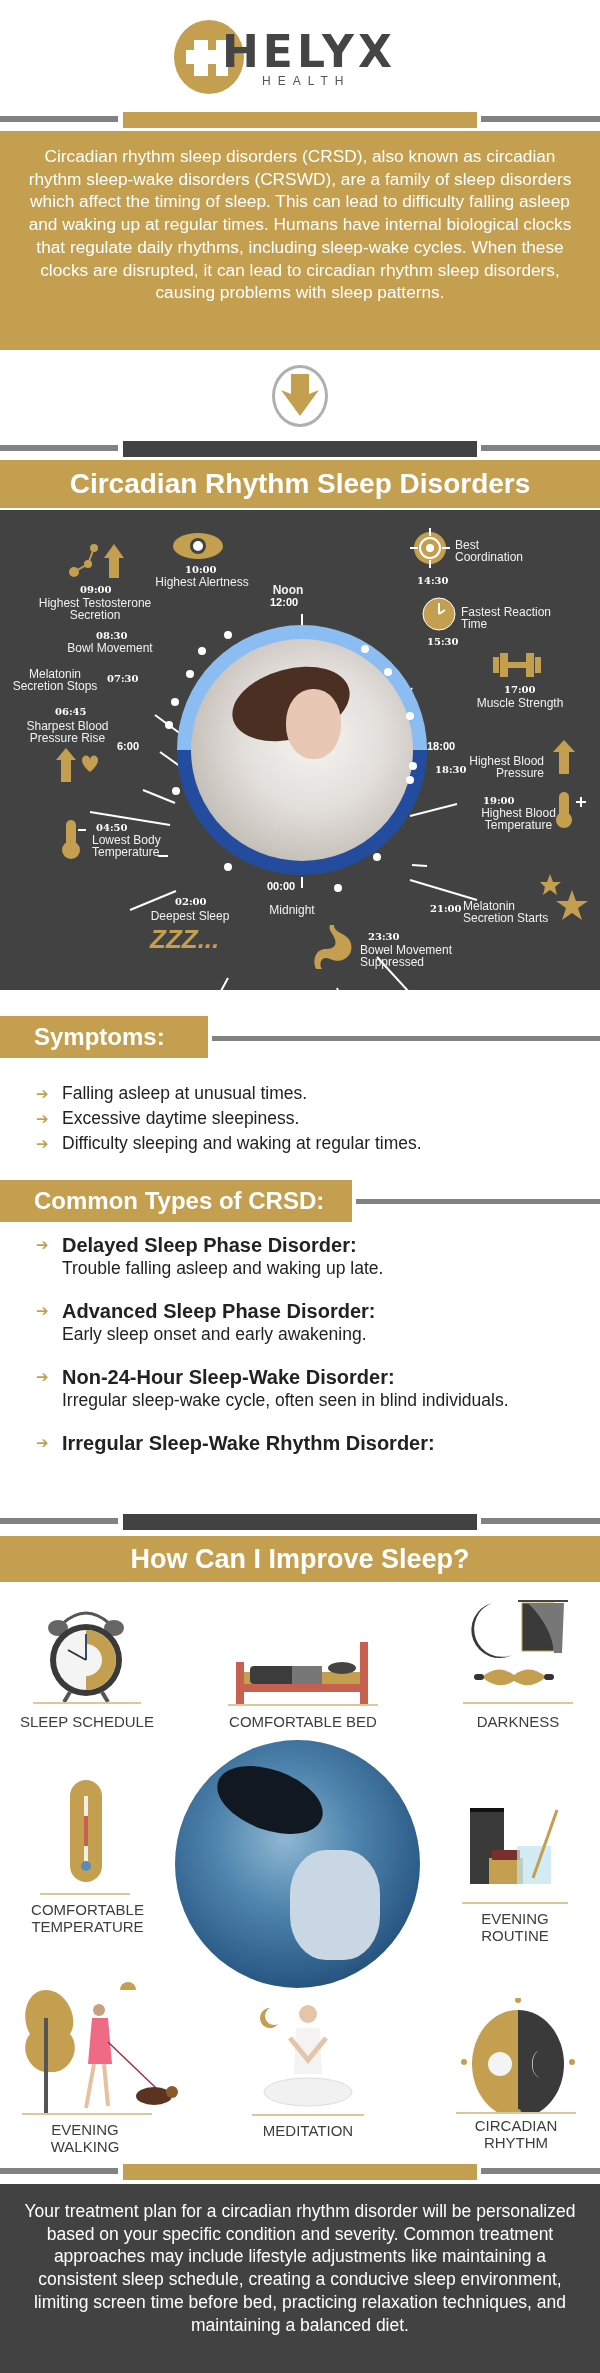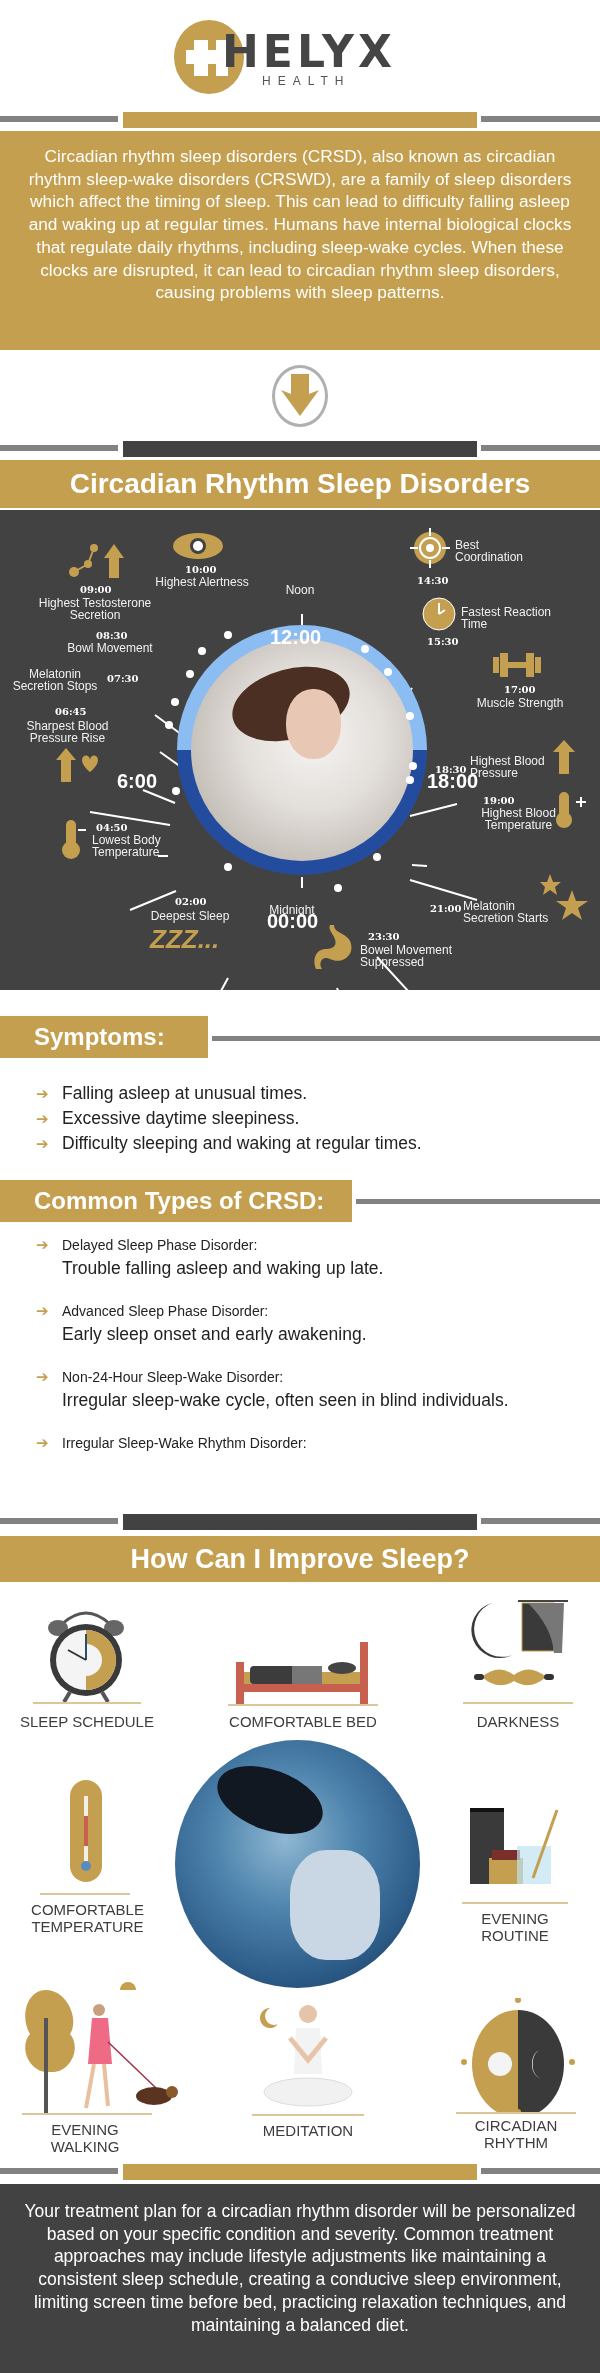--- a/index.html
+++ b/index.html
@@ -23,31 +23,31 @@
 
   .title-bar { left: 0; top: 460px; width: 600px; height: 48px; background: #c49f4f; color: #fff; font-size: 28px; font-weight: bold; text-align: center; line-height: 48px; }
 
   .clock-panel { left: 0; top: 510px; width: 600px; height: 480px; background: #424242; color: #fff; }
   .ring { left: 177px; top: 625px; width: 250px; height: 250px; border-radius: 50%; background: linear-gradient(to bottom, #8bbcf2 50%, #244c9e 50%); }
   .photo { left: 191px; top: 639px; width: 222px; height: 222px; border-radius: 50%; background: radial-gradient(circle at 55% 45%, #f5f3f1 0%, #e3dfdb 40%, #c8c2bc 70%, #a8a098 100%); overflow: hidden; }
   .hair { left: 40px; top: 30px; width: 120px; height: 70px; border-radius: 50%; background: #4a2f22; transform: rotate(-15deg); }
   .face { left: 95px; top: 50px; width: 55px; height: 70px; border-radius: 48%; background: #e8c8b4; }
   .lbl { font-size: 12px; line-height: 12px; color: #f0f0f0; text-align: center; }
   .tm { font-size: 10px; font-weight: bold; color: #fff; font-family: "DejaVu Serif", serif; }
-  .big-tm { font-size: 20px; font-weight: bold; color: #fff; margin-top: 30px; }
+  .big-tm { font-size: 11px; font-weight: bold; color: #fff; }
   .dot { width: 8px; height: 8px; border-radius: 50%; background: #fff; }
   .gold-ic { color: #c49f4f; }
 
   .sec-head { height: 42px; background: #c49f4f; color: #fff; font-weight: bold; font-size: 24px; line-height: 42px; padding-left: 34px; }
   .sec-line { height: 5px; background: #828282; }
 
   .bullet-list { left: 36px; color: #222; font-size: 17.5px; }
   .bullet-row { display: flex; align-items: flex-start; margin-bottom: 4px; }
   .arrow { color: #c49f4f; font-size: 15px; width: 26px; margin-top: 2px; }
-  .type-title { font-weight: normal; font-size: 14px; color: #222; line-height: 22px; }
+  .type-title { font-weight: bold; font-size: 20px; color: #222; line-height: 22px; }
   .type-desc { font-size: 17.5px; color: #222; line-height: 24px; }
 
   .improve-bar { left: 0; top: 1536px; width: 600px; height: 46px; background: #c49f4f; color: #fff; font-size: 27px; font-weight: bold; text-align: center; line-height: 46px; }
   .tip-label { font-size: 15px; color: #3d3d3d; text-align: center; line-height: 17px; }
   .tip-line { height: 2px; background: #dcc79a; }
 
   .sleep-photo { left: 175px; top: 1740px; width: 245px; height: 248px; border-radius: 50%; background: radial-gradient(circle at 45% 40%, #8fb7d2 0%, #4e84ad 35%, #2b5a86 70%, #17344f 100%); overflow: hidden; }
 
   .footer { left: 0; top: 2184px; width: 600px; height: 189px; background: #424242; color: #fff; text-align: center; font-size: 17.5px; line-height: 22.7px; padding: 16px 24px 0 24px; }
 </style>
@@ -120,21 +120,21 @@
 <div class="abs dot" style="left:172px;top:787px;"></div>
 <div class="abs dot" style="left:224px;top:863px;"></div>
 <div class="abs dot" style="left:361px;top:645px;"></div>
 <div class="abs dot" style="left:384px;top:668px;"></div>
 <div class="abs dot" style="left:406px;top:712px;"></div>
 <div class="abs dot" style="left:409px;top:762px;"></div>
 <div class="abs dot" style="left:406px;top:776px;"></div>
 <div class="abs dot" style="left:373px;top:853px;"></div>
 <div class="abs dot" style="left:334px;top:884px;"></div>
 
-<div class="abs lbl" style="left:280px;top:584px;width:40px;">Noon</div>
+<div class="abs lbl" style="left:268px;top:584px;width:40px;font-weight:bold;">Noon</div>
 <div class="abs big-tm" style="left:270px;top:596px;">12:00</div>
 <div class="abs big-tm" style="left:267px;top:880px;">00:00</div>
 <div class="abs lbl" style="left:262px;top:904px;width:60px;">Midnight</div>
 <div class="abs big-tm" style="left:117px;top:740px;">6:00</div>
 <div class="abs big-tm" style="left:427px;top:740px;">18:00</div>
 
 <svg class="abs gold-ic" style="left:66px;top:542px;" width="60" height="42">
   <circle cx="28" cy="6" r="4" fill="#c49f4f"></circle>
     <circle cx="22" cy="22" r="4" fill="#c49f4f"></circle>
     <circle cx="8" cy="30" r="5" fill="#c49f4f"></circle>
@@ -202,21 +202,21 @@
   <rect x="0" y="6" width="6" height="16" fill="#c49f4f"></rect>
     <rect x="7" y="2" width="8" height="24" fill="#c49f4f"></rect>
   <rect x="15" y="11" width="18" height="6" fill="#c49f4f"></rect>
   <rect x="33" y="2" width="8" height="24" fill="#c49f4f"></rect>
     <rect x="42" y="6" width="6" height="16" fill="#c49f4f"></rect>
 </svg>
 <div class="abs tm" style="left:504px;top:684px;">17:00</div>
 <div class="abs lbl" style="left:465px;top:697px;width:110px;">Muscle Strength</div>
 
 <div class="abs tm" style="left:435px;top:764px;">18:30</div>
-<div class="abs lbl" style="left:470px;top:755px;width:90px;text-align:left;">Highest Blood Pressure</div>
+<div class="abs lbl" style="left:454px;top:755px;width:90px;text-align:right;">Highest Blood Pressure</div>
 <svg class="abs" style="left:553px;top:740px;" width="22" height="34">
   <polygon points="11,0 22,12 16,12 16,34 6,34 6,12 0,12" fill="#c49f4f"></polygon>
 </svg>
 
 <div class="abs tm" style="left:483px;top:795px;">19:00</div>
 <div class="abs lbl" style="left:476px;top:807px;width:85px;text-align:center;">Highest Blood Temperature</div>
 <svg class="abs" style="left:556px;top:790px;" width="32" height="40">
   <rect x="3" y="2" width="10" height="26" rx="5" fill="#c49f4f"></rect>
     <circle cx="8" cy="30" r="8" fill="#c49f4f"></circle>
   <line x1="20" y1="12" x2="30" y2="12" stroke="#fff" stroke-width="2"></line>

